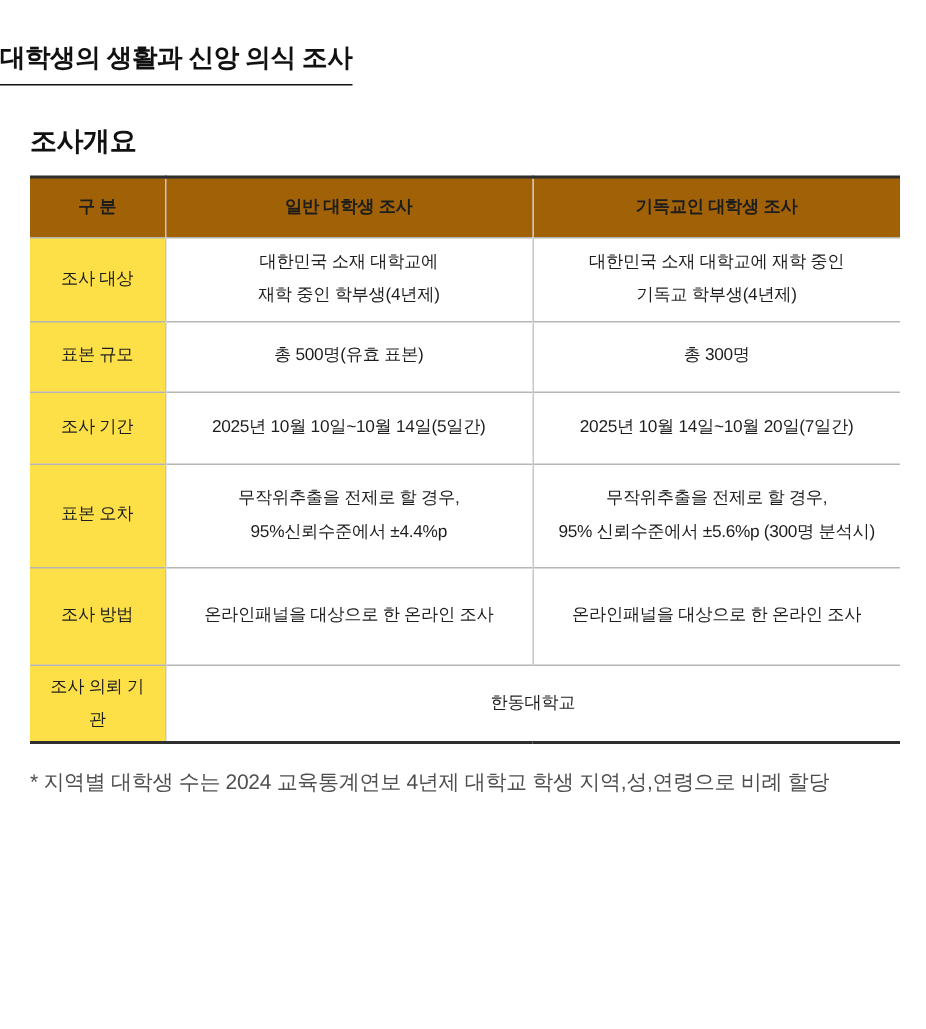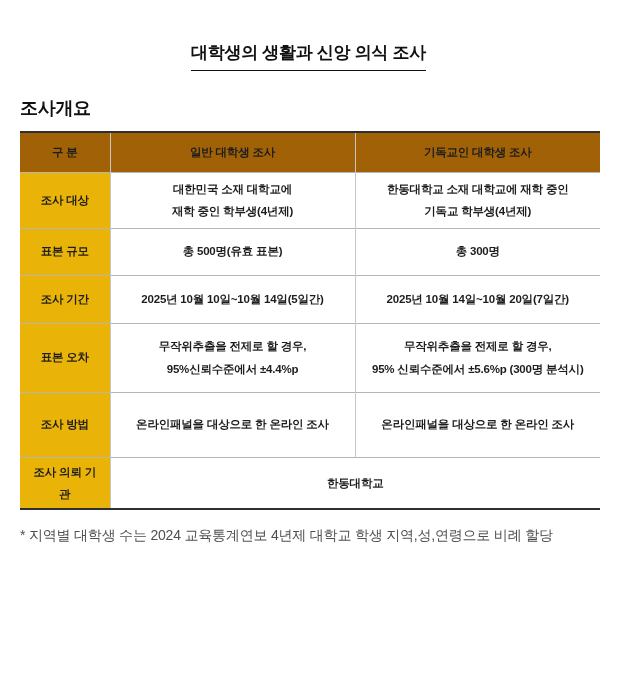--- a/index.html
+++ b/index.html
@@ -2,21 +2,21 @@
 <html><head>
 <meta charset="utf-8">
 <style>
   * { margin: 0; padding: 0; box-sizing: border-box; }
   html, body {
     width: 617px; height: 686px;
     background: #ffffff;
     font-family: "Liberation Sans", "DejaVu Sans", sans-serif;
     color: #1d1d1d;
   }
-  .title-wrap { text-align: center; padding-top: 41px; }
+  .title-wrap { padding-top: 27px; }
   .page-title {
     display: inline-block;
     font-size: 17px;
     font-weight: 700;
     color: #111;
     letter-spacing: -0.3px;
     border-bottom: 1.5px solid #111;
     padding-bottom: 6px;
   }
   .section-label {
@@ -29,31 +29,31 @@
   table.survey {
     width: 580px;
     margin-left: 20px;
     border-collapse: collapse;
     table-layout: fixed;
     border-top: 2px solid #2f2f2f;
     border-bottom: 2px solid #2f2f2f;
   }
   table.survey td, table.survey th {
     font-size: 11.5px;
-    font-weight: 700;
+    font-weight: 400;
     text-align: center;
     vertical-align: middle;
     line-height: 1.95;
     letter-spacing: -0.2px;
     white-space: pre-line;
     padding: 3px 8px;
   }
   table.survey tr + tr td, table.survey tr + tr th { border-top: 1px solid #b5b5b5; }
   .vline { border-left: 1px solid #c6c6c6; }
-  .label-cell { background: #eab308; }
+  .label-cell { background: #fde047; }
   .head-cell { background: #a16207; font-weight: 700 !important; }
   .h40 { height: 40px; } .h56 { height: 56px; } .h47 { height: 47px; }
   .h48 { height: 48px; } .h65 { height: 65px; } .h69 { height: 69px; }
   .h44 { height: 44px; } .h52 { height: 52px; } .h45 { height: 45px; }
   .footnote {
     margin: 17px 0 0 20px;
     font-size: 14px;
     color: #4f4f4f;
     letter-spacing: -0.2px;
   }
@@ -77,21 +77,21 @@
     <tr class="h40">
       <th class="head-cell">구 분</th>
       <th class="head-cell vline">일반 대학생 조사</th>
       <th class="head-cell vline">기독교인 대학생 조사</th>
     </tr>
 
     <tr class="h56">
       <td class="label-cell">조사 대상</td>
       <td class="vline">대한민국 소재 대학교에
 재학 중인 학부생(4년제)</td>
-      <td class="vline">한동대학교 소재 대학교에 재학 중인
+      <td class="vline">대한민국 소재 대학교에 재학 중인
 기독교 학부생(4년제)</td>
     </tr>
 
     <tr class="h47">
       <td class="label-cell">표본 규모</td>
       <td class="vline">총 500명(유효 표본)</td>
       <td class="vline">총 300명</td>
     </tr>
 
     <tr class="h48">

